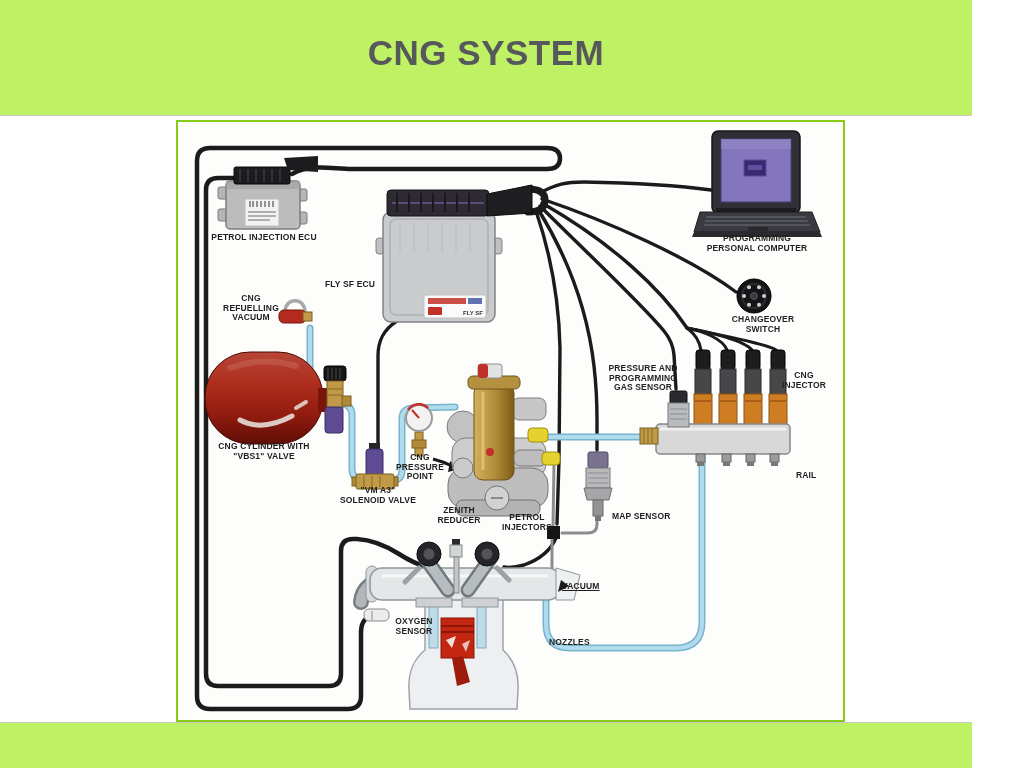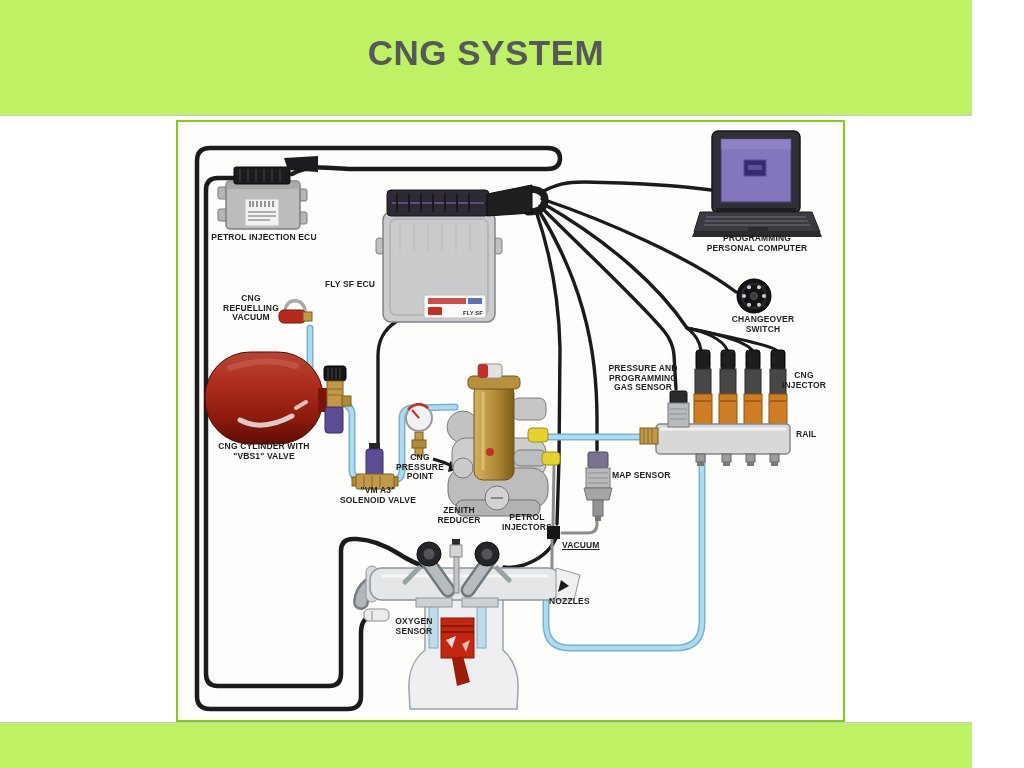--- a/index.html
+++ b/index.html
@@ -8,21 +8,21 @@
   .page-title{position:absolute;left:0;top:33px;width:100%;text-align:center;
               font-size:35px;font-weight:700;letter-spacing:.5px;color:#57585b;}
   .band{position:absolute;left:-1px;top:115px;width:1025px;height:608px;
         border:1px solid #c9c9c9;background:#fff;box-sizing:border-box;}
   .frame{position:absolute;left:176px;top:120px;width:669px;height:602px;
          border:2px solid #84cc16;background:#fdfdfc;box-sizing:border-box;}
   .frame svg{position:absolute;left:0;top:0;}
   .lbl{position:absolute;font-size:8.5px;line-height:9.5px;font-weight:700;
        color:#1f1f1f;text-align:center;white-space:nowrap;transform:translateX(-50%);
        letter-spacing:.15px;}
-  .lbl-l{transform:none;text-align:left;}
+  .lbl-l{transform:none;text-align:left;margin-top:41px;}
   .lbl span{display:block;}
 </style>
 </head>
 <body>
 
 <div class="stage">
 
   <div class="page-title">CNG SYSTEM</div>
 
   <div class="band"></div>

